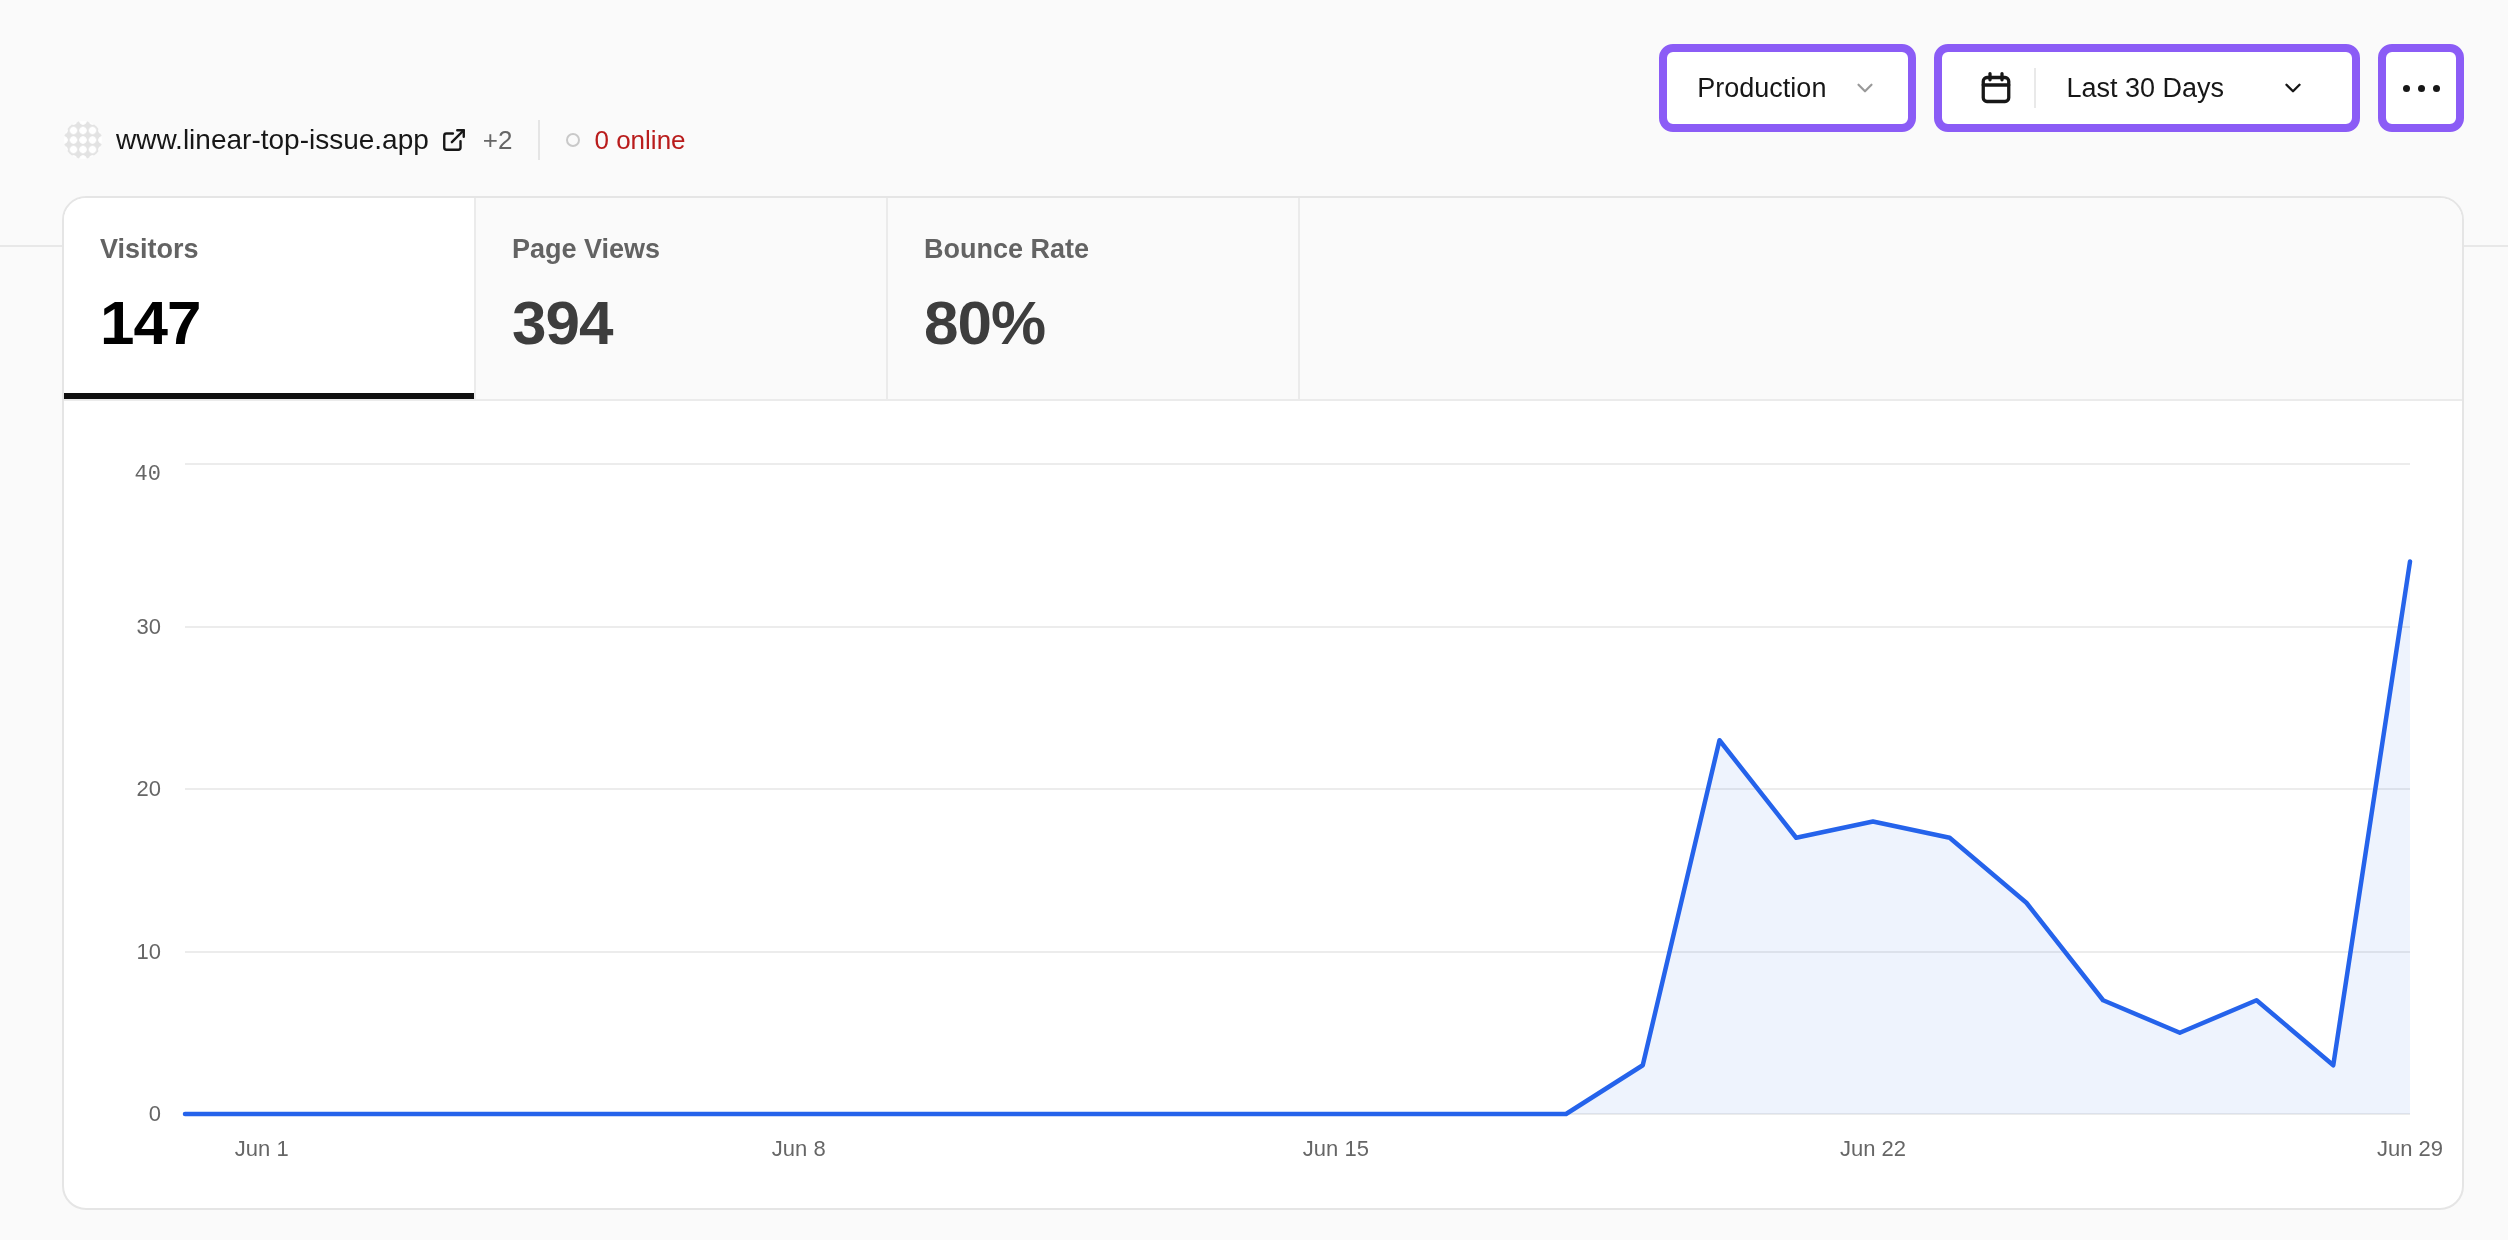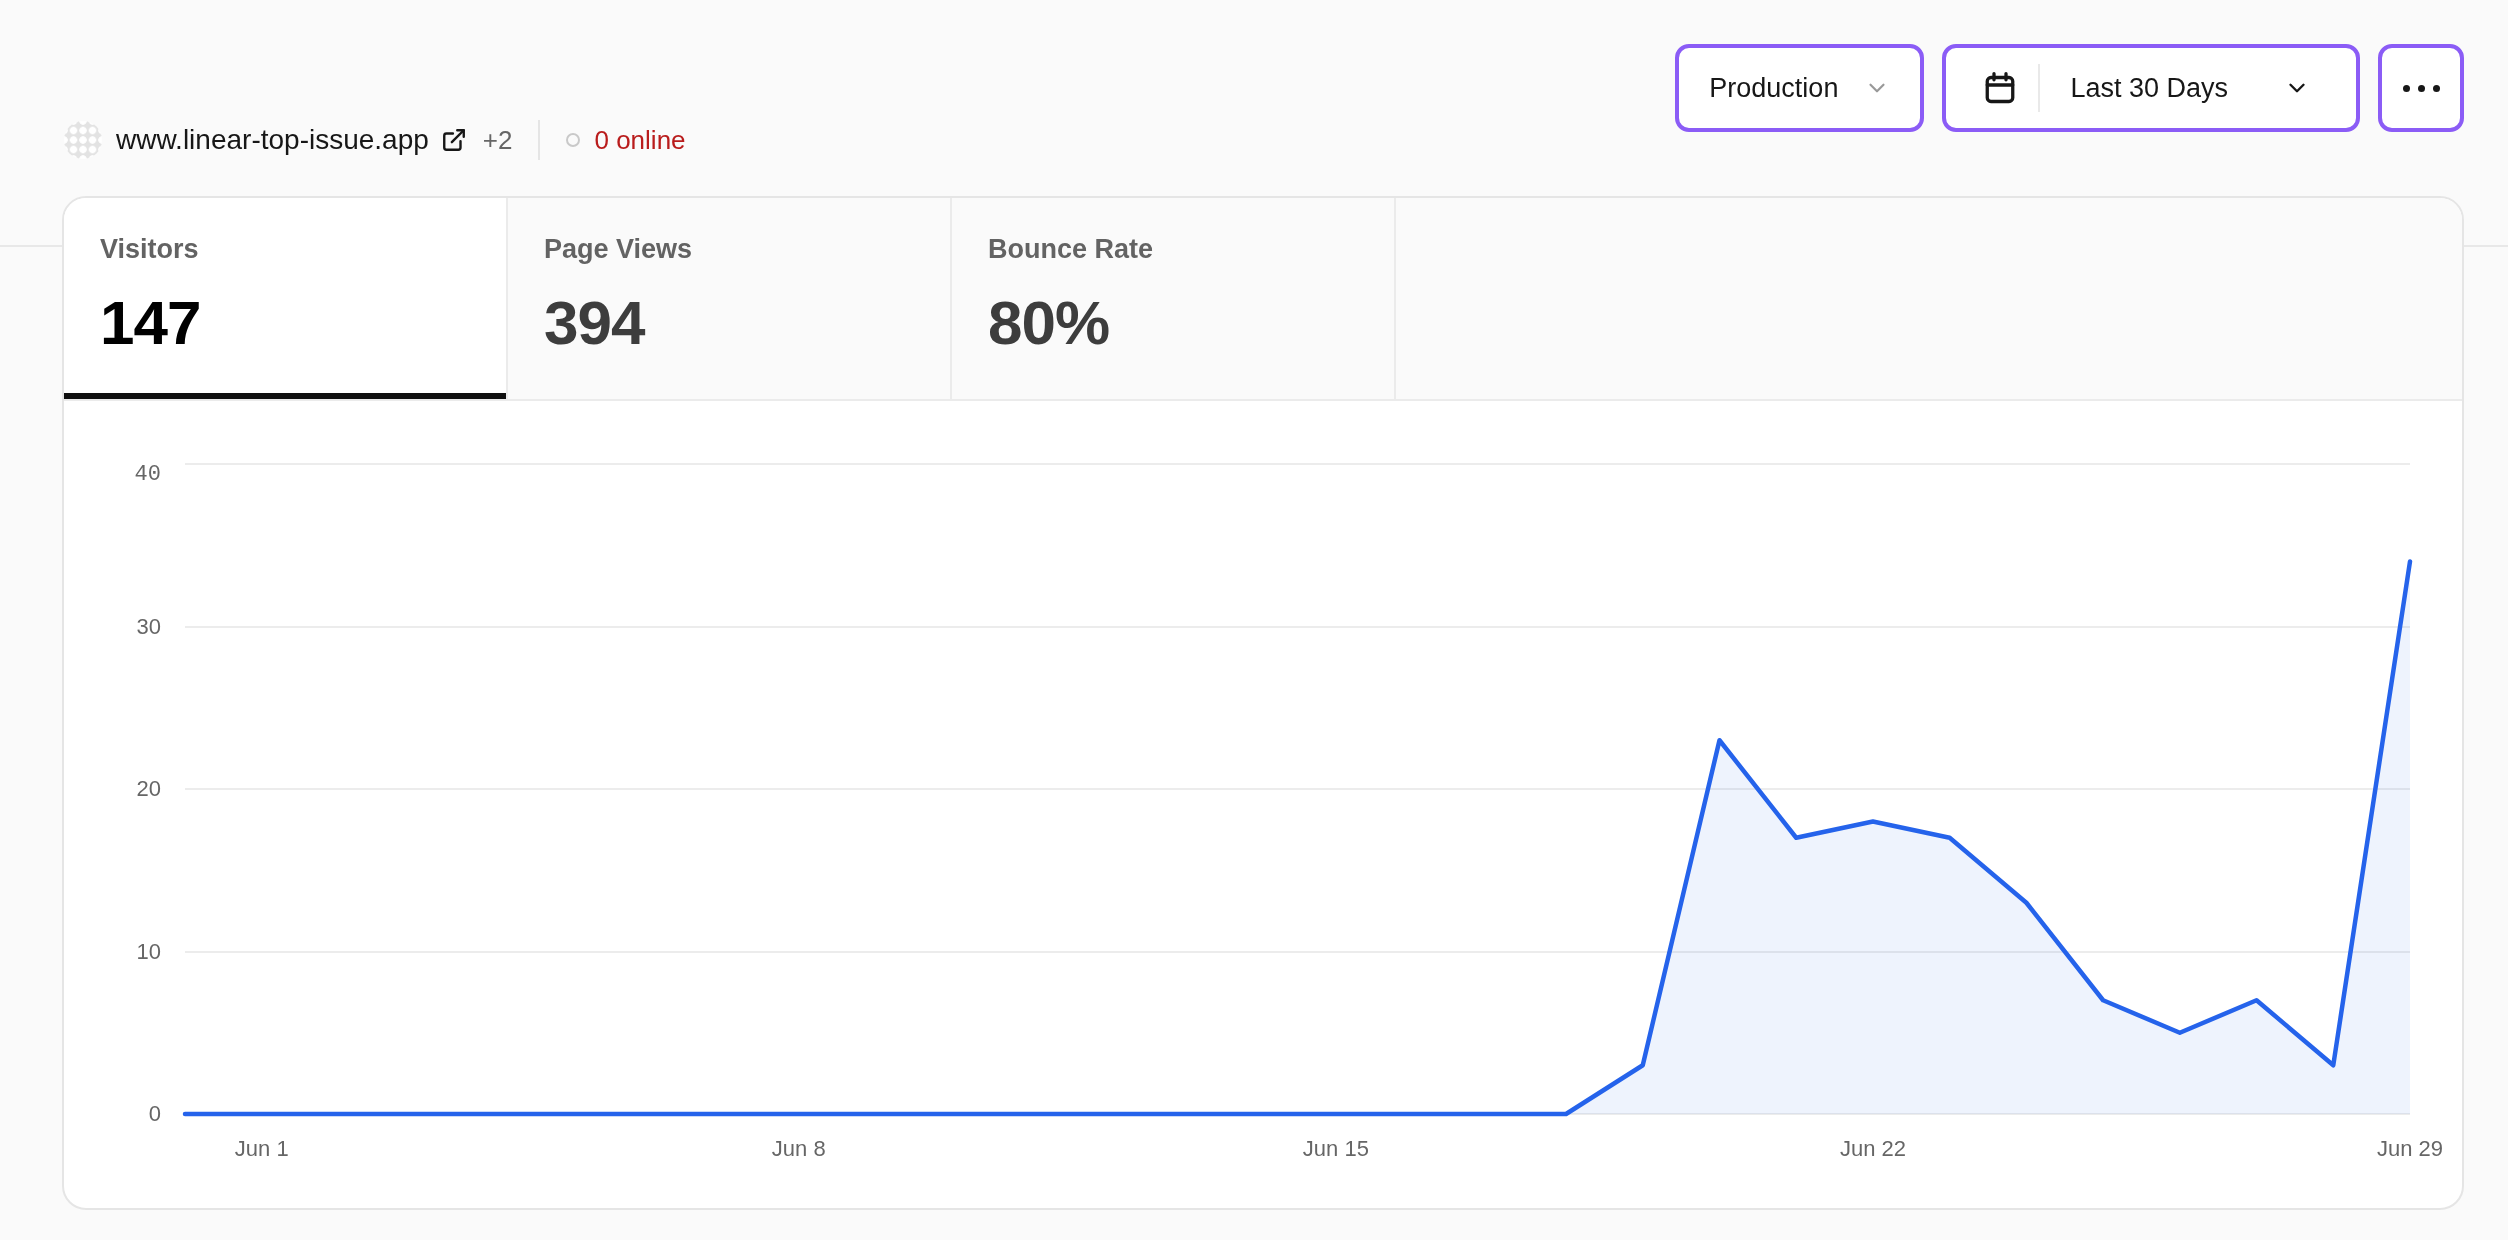--- a/index.html
+++ b/index.html
@@ -46,21 +46,21 @@
   }
   .online-text{font-size:26px;color:#b91c1c;}
 
   
   .controls{
     position:absolute;top:44px;right:44px;height:88px;
     display:flex;align-items:stretch;gap:18px;z-index:2;
   }
   .btn{
     display:flex;align-items:center;
-    background:#fff;border:4px solid #8b5cf6;border-radius:14px;
+    background:#fff;border:8px solid #8b5cf6;border-radius:14px;
     box-sizing:border-box;font-size:27px;color:#171717;cursor:pointer;
   }
   .btn-production{padding:0 30px;gap:26px;}
   .chev{width:26px;height:26px;display:block;}
   .btn-group{padding:16px;overflow:hidden;}
   .seg-cal{
     display:flex;align-items:center;justify-content:center;
     width:76px;align-self:stretch;border-right:2px solid #e9e9e9;cursor:pointer;
   }
   .cal-icon{width:36px;height:36px;display:block;}
@@ -71,21 +71,21 @@
   
   .card{
     position:absolute;left:62px;top:196px;width:2402px;height:1014px;
     background:#fff;border:2px solid #e5e5e5;border-radius:24px;
     box-sizing:border-box;overflow:hidden;z-index:1;
   }
   .tabs{
     display:flex;height:203px;border-bottom:2px solid #ebebeb;box-sizing:border-box;
   }
   .tab{
-    width:444px;box-sizing:border-box;border-right:2px solid #ebebeb;
+    width:412px;box-sizing:border-box;border-right:2px solid #ebebeb;
     background:#fafafa;padding:36px 36px 0 36px;position:relative;cursor:pointer;
   }
   .tab.active{background:#fff;}
   .tab.active::after{
     content:"";position:absolute;left:0;right:0;bottom:0;height:6px;background:#101010;
   }
   .tabs-filler{flex:1;background:#fafafa;}
   .tab-label{font-size:27px;font-weight:600;color:#636363;}
   .tab-value{margin-top:22px;font-size:62px;font-weight:700;color:#3d3d3d;letter-spacing:-1px;}
   .tab.active .tab-value{color:#000000;}

